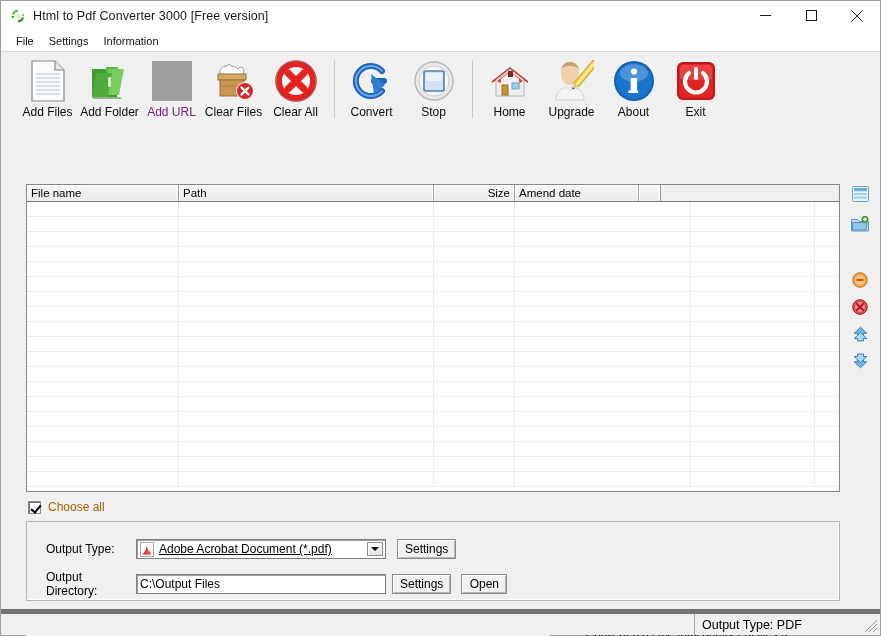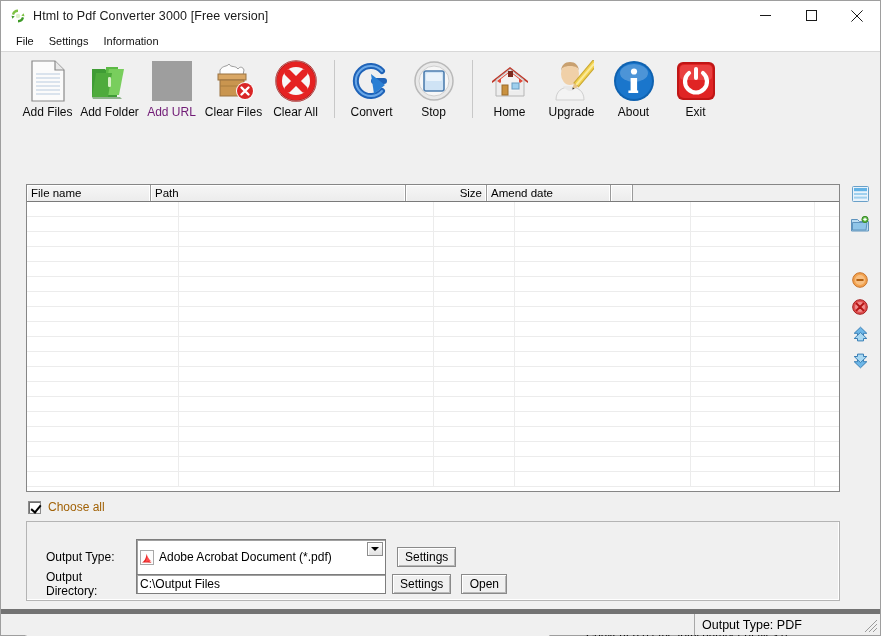--- a/index.html
+++ b/index.html
@@ -139,24 +139,24 @@
     position: absolute; left: 25px; top: 395px;
     width: 814px; height: 80px;
     border: 1px solid #b4b4b4;
     background: #f0f0f0;
     box-shadow: inset -1px -1px 0 #ffffff;
   }
   .formrow { position: absolute; display: flex; align-items: center; justify-content: space-between; }
   .flabel { font-size: 12px; color: #000; }
 
   .combo {
-    width: 250px; height: 36px; background: #fff;
+    width: 250px; height: 20px; background: #fff;
     border: 1px solid #7d7d7d;
     box-shadow: inset 1px 1px 0 #a0a0a0;
-    display: flex; align-items: center; position: relative;
+    display: flex; align-items: center; position: relative; text-decoration: underline;
   }
   .combo .pdficon { width: 14px; height: 15px; margin-left: 3px; position: relative; flex:0 0 14px;}
   .combo .ctext { font-size: 12px; color: #000; margin-left: 5px; white-space: nowrap; }
   .combo .arrowbtn {
     position: absolute; right: 2px; top: 2px; width: 16px; height: 14px;
     background: linear-gradient(#fcfcfc,#e2e2e2);
     border: 1px solid #8d8d8d;
     box-shadow: inset 1px 1px 0 #ffffff;
     display: flex; align-items: center; justify-content: center;
   }
@@ -420,21 +420,21 @@
         </svg>
       </div>
       <div class="tlabel">Exit</div>
     </div>
   </div>
 
   <div class="content">
 
     <div class="listwrap">
       <div class="lv-header">
-        <div class="lv-th" style="width:124px">File name</div>
+        <div class="lv-th" style="width:152px">File name</div>
         <div class="lv-th" style="width:255px">Path</div>
         <div class="lv-th right" style="width:81px">Size</div>
         <div class="lv-th" style="width:124px">Amend date</div>
         <div class="lv-th" style="width:22px"></div>
       </div>
       <div class="lv-body" id="lv-body">
           <div class="lv-row">
             <div class="lv-cell" style="width: 152px;"></div>
             <div class="lv-cell" style="width: 255px;"></div>
             <div class="lv-cell" style="width: 81px;"></div>

